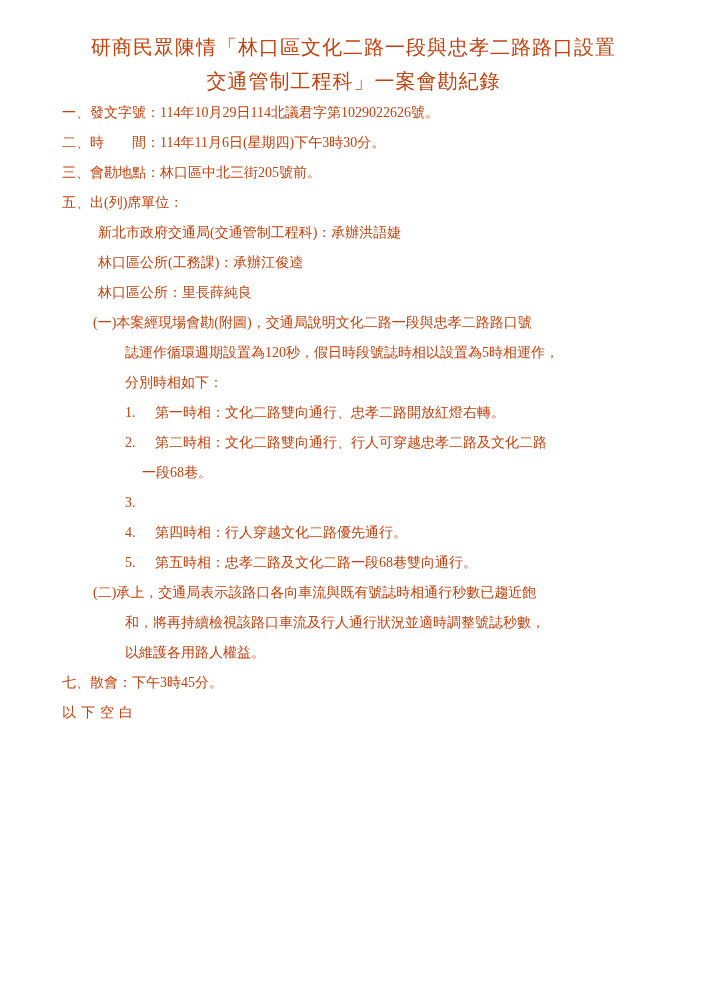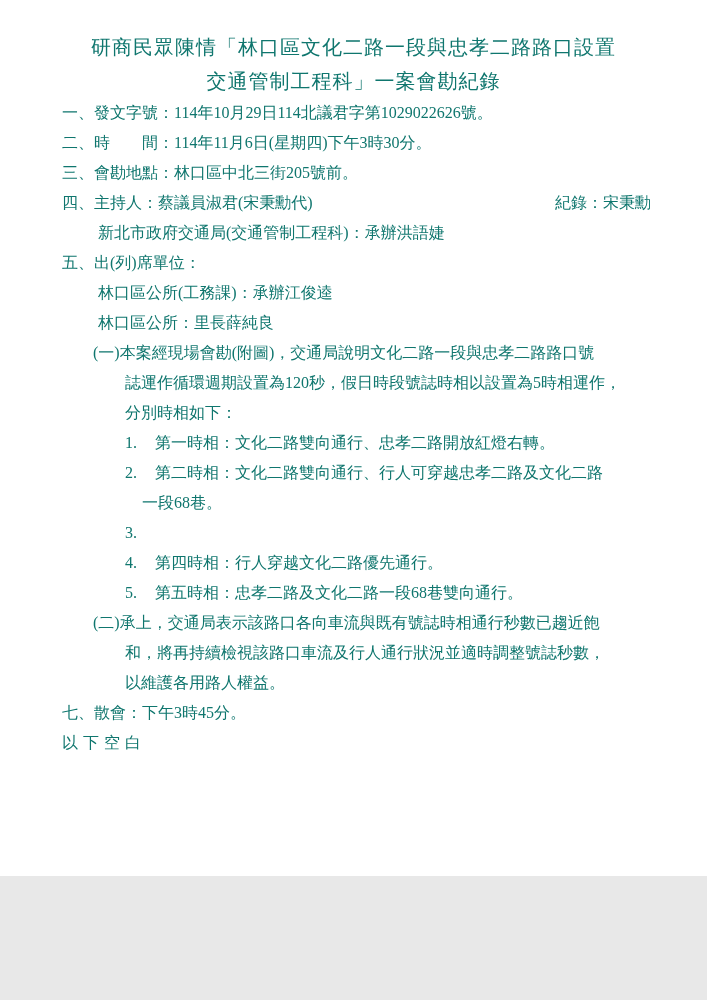--- a/index.html
+++ b/index.html
@@ -3,40 +3,40 @@
 <meta charset="utf-8">
 <style>
   html, body {
     margin: 0;
     padding: 0;
     background: #e8e8e8;
   }
   .page {
     position: relative;
     width: 707px;
-    height: 876px;
+    height: 1000px;
     margin: 0 auto;
     background: #ffffff;
-    color: #0f766e;
+    color: #c2410c;
     font-family: "Liberation Serif", "DejaVu Serif", serif;
     overflow: hidden;
     box-sizing: border-box;
   }
   .doc-title {
     padding-top: 30px;
     text-align: center;
     font-size: 20px;
     line-height: 34px;
     font-weight: normal;
     margin: 0;
     letter-spacing: 1px;
   }
   .doc-body {
-    padding: 0 56px 0 62px;
-    font-size: 16px;
+    padding: 0 84px 0 62px;
+    font-size: 14px;
     line-height: 30px;
   }
   .row { white-space: nowrap; }
   .host-row {
     display: flex;
     justify-content: space-between;
     white-space: nowrap;
   }
   .indent-sub  { margin-left: 36px; }   
   .indent-para { margin-left: 31px; }   
@@ -65,27 +65,23 @@
     <span>研商民眾陳情「林口區文化二路一段與忠孝二路路口設置</span><br>
     <span>交通管制工程科」一案會勘紀錄</span>
   </h1>
 
   <div class="doc-body">
 
     <div class="row">一、發文字號：114年10月29日114北議君字第1029022626號。</div>
     <div class="row">二、時　　間：114年11月6日(星期四)下午3時30分。</div>
     <div class="row">三、會勘地點：林口區中北三街205號前。</div>
 
-    <div class="host-row">
-      <span>四、主持人：蔡議員淑君(宋秉勳代)</span>
-      <span>紀錄：宋秉勳</span>
-    </div>
 
+    <div class="row">五、出(列)席單位：</div>
     <div class="row indent-sub">新北市政府交通局(交通管制工程科)：承辦洪語婕</div>
-    <div class="row">五、出(列)席單位：</div>
     <div class="row indent-sub">林口區公所(工務課)：承辦江俊逵</div>
     <div class="row indent-sub">林口區公所：里長薛純良</div>
 
 
     <div class="row indent-para">(一)本案經現場會勘(附圖)，交通局說明文化二路一段與忠孝二路路口號</div>
     <div class="row indent-cont">誌運作循環週期設置為120秒，假日時段號誌時相以設置為5時相運作，</div>
     <div class="row indent-cont">分別時相如下：</div>
 
     <div class="num-row">
       <span class="num-marker">1.</span>

